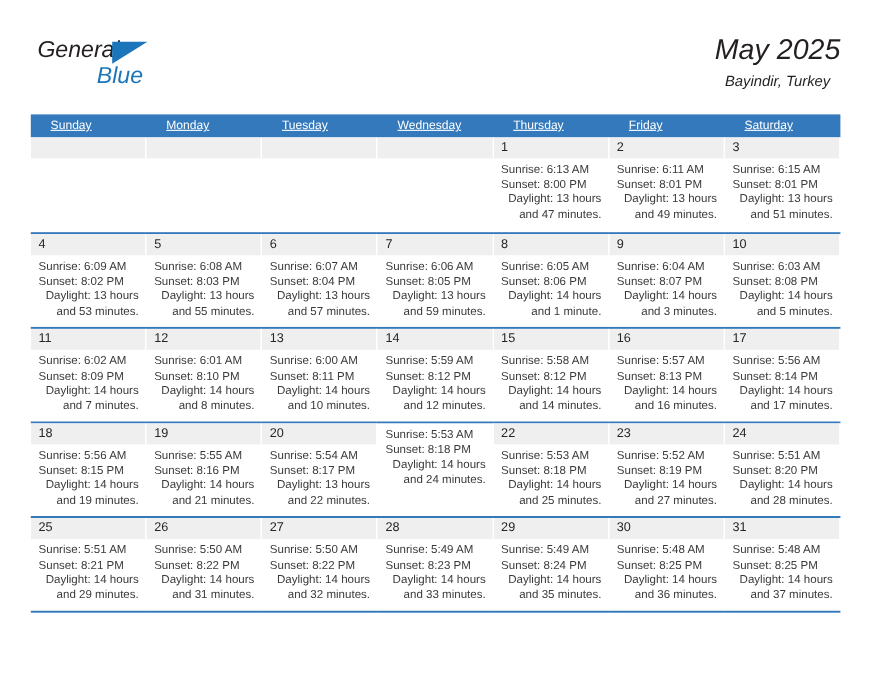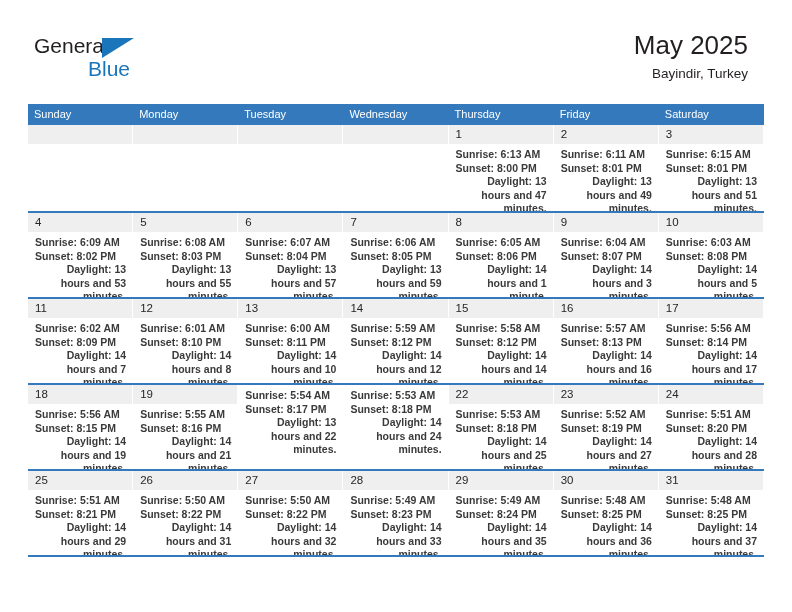--- a/index.html
+++ b/index.html
@@ -21,20 +21,21 @@
     box-sizing: border-box;
   }
 
   
   .header {
     position: absolute;
     left: 28px;
     top: 28px;
     right: 28px;
     height: 66px;
+    font-style: italic;
   }
   .logo {
     position: absolute;
     left: 6px;
     top: 6px;
     width: 120px;
     height: 52px;
   }
   .logo-general {
     position: absolute;
@@ -58,59 +59,61 @@
     position: absolute;
     left: 34px;
     top: 23px;
     font-size: 21px;
     color: #1b75bb;
     font-family: "Liberation Sans", sans-serif;
     margin-left: 20px;
   }
   .title-block {
     position: absolute;
-    right: 16px;
+    right: 0;
     top: 0;
     text-align: right;
   }
   .cal-title {
     font-size: 26px;
     font-weight: normal;
     color: #231f20;
     line-height: 34px;
     white-space: nowrap;
   }
   .cal-subtitle {
     font-size: 13.5px;
     color: #231f20;
     line-height: 20px;
     margin-top: 2px;
     white-space: nowrap;
+    text-align: center;
   }
 
   
   .calendar {
     position: absolute;
     left: 28px;
     top: 104px;
     width: 736px;
   }
   .weekday-row {
     display: flex;
     background: #3479bb;
     height: 21px;
   }
   .weekday {
     flex: 1 1 0;
     color: #ffffff;
     font-size: 11px;
     line-height: 21px;
-    padding-left: 6px;
+    padding-left: 18px;
     box-sizing: border-box;
     white-space: nowrap;
+    text-decoration: underline;
   }
   .week {
     display: flex;
     border-top: 2px solid #3479bb;
     height: 86px;
     box-sizing: border-box;
   }
   .week:first-of-type {
     border-top: none;
   }
@@ -135,21 +138,20 @@
     box-sizing: border-box;
   }
   .day.empty .day-num-band {
     background: #efefef;
   }
   .day-info {
     padding: 4px 6px 0 7px;
     font-size: 10.5px;
     line-height: 13.5px;
     color: #3a3a3a;
-    font-weight: bold;
   }
   .day-info div {
     white-space: nowrap;
   }
   .day-info .daylight {
     white-space: normal;
     text-align: right;
   }
   .grid-bottom {
     border-top: 2px solid #3479bb;
@@ -354,20 +356,21 @@
           </div>
           <div class="day">
             <div class="day-num-band">19</div>
             <div class="day-info">
               <div>Sunrise: 5:55 AM</div>
               <div>Sunset: 8:16 PM</div>
               <div class="daylight">Daylight: 14 hours and 21 minutes.</div>
             </div>
           </div>
           <div class="day">
+            <div class="day-num-band">20</div>
             <div class="day-info">
               <div>Sunrise: 5:54 AM</div>
               <div>Sunset: 8:17 PM</div>
               <div class="daylight">Daylight: 13 hours and 22 minutes.</div>
             </div>
           </div>
           <div class="day">
             <div class="day-info">
               <div>Sunrise: 5:53 AM</div>
               <div>Sunset: 8:18 PM</div>

